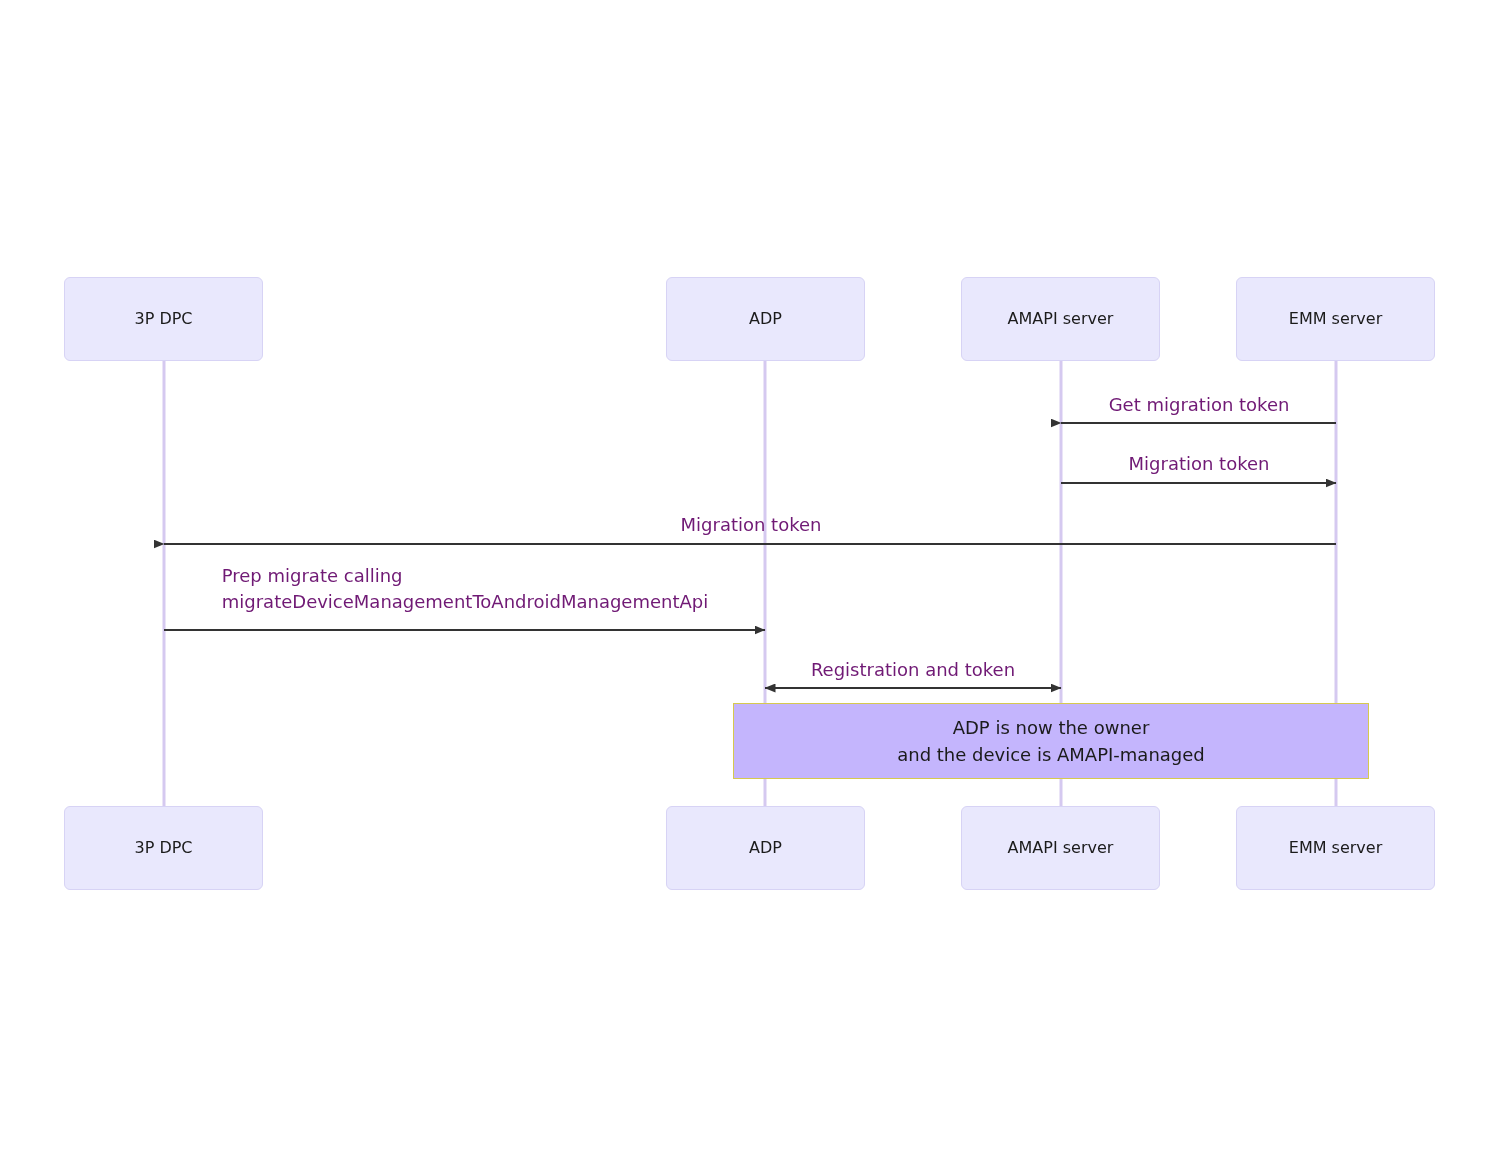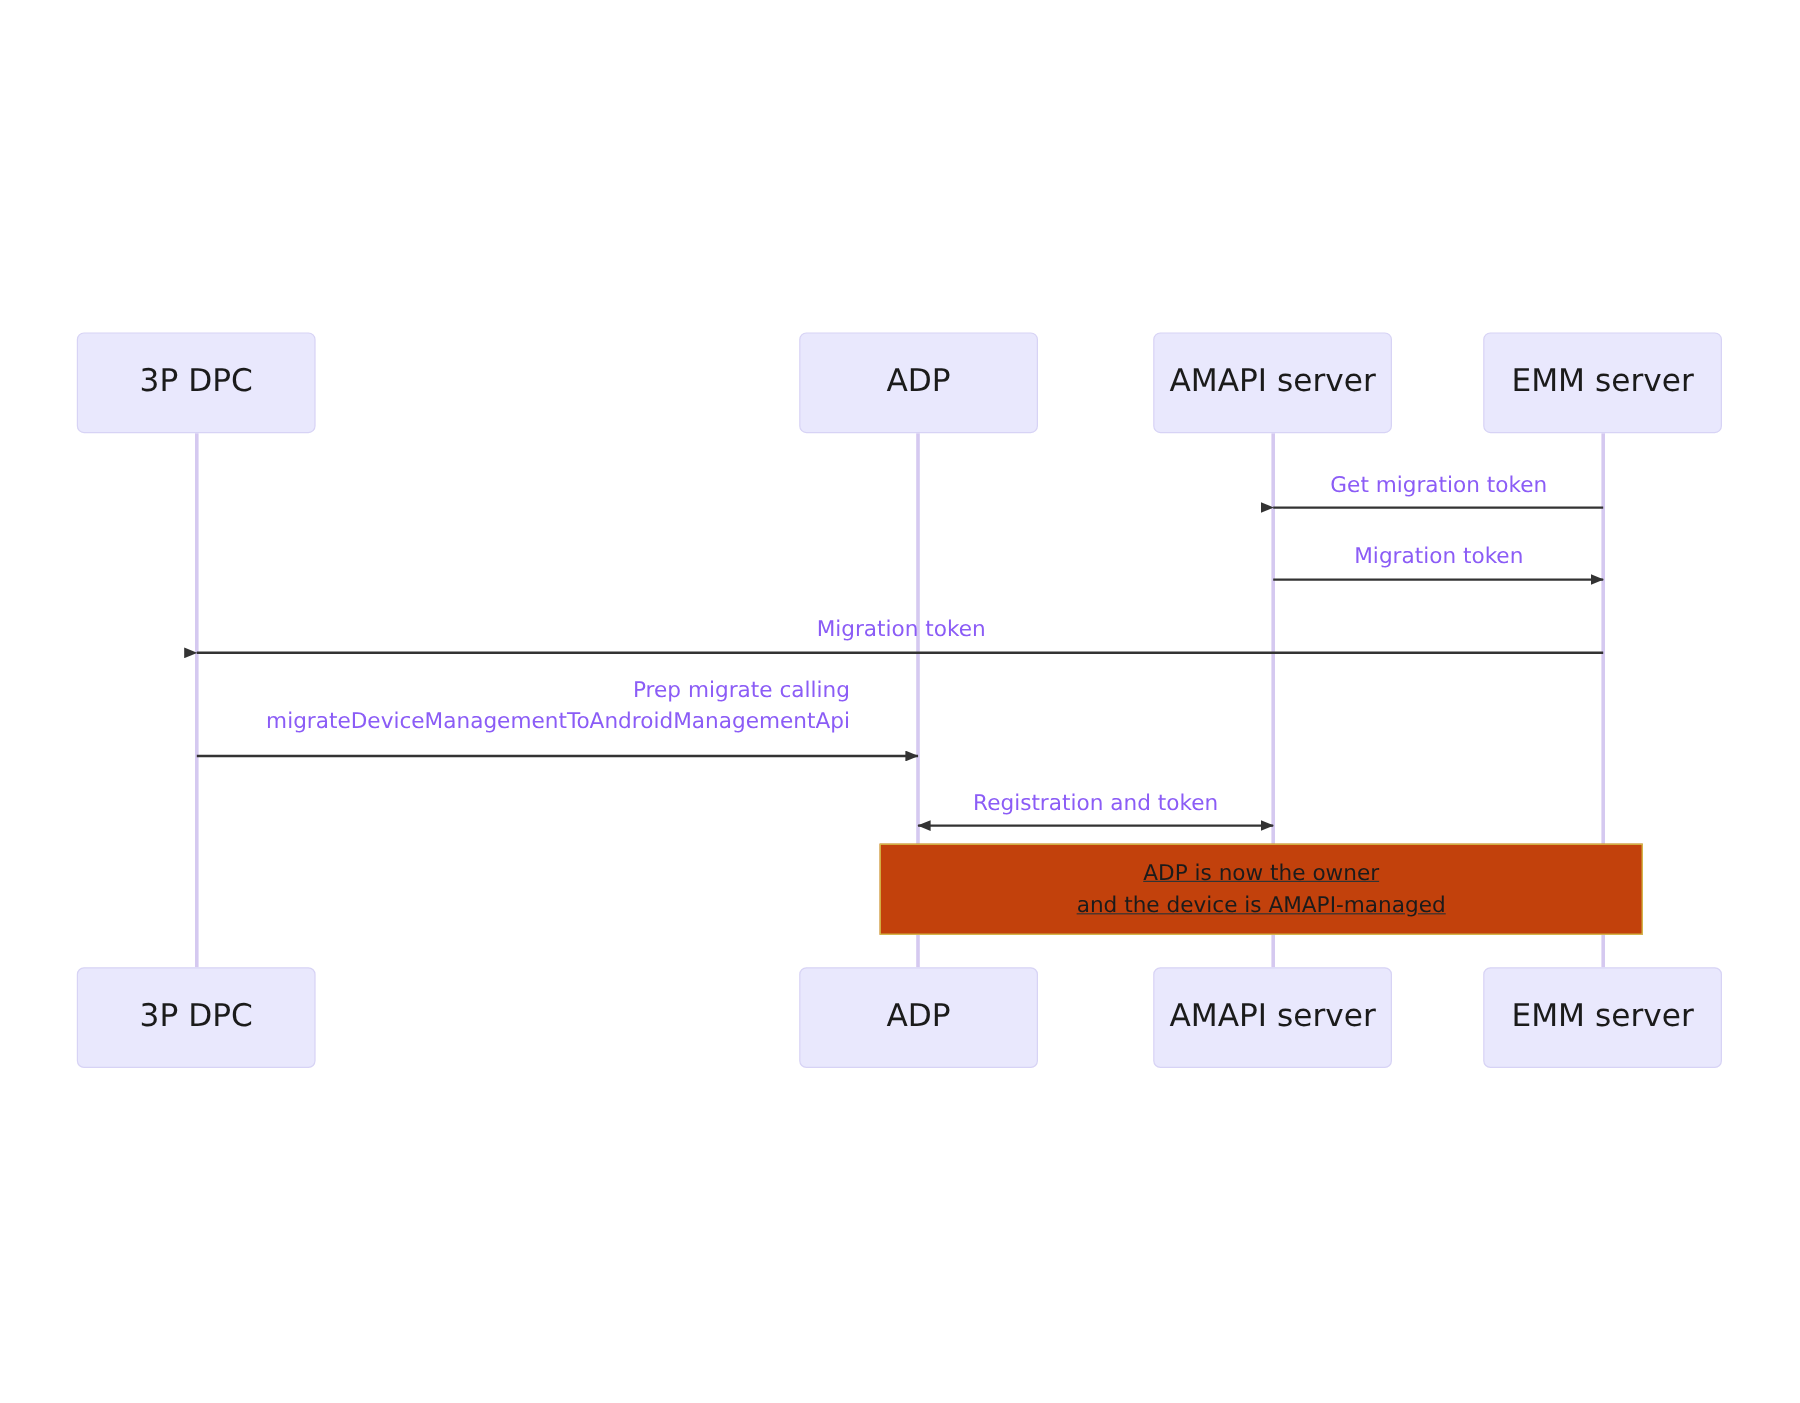--- a/index.html
+++ b/index.html
@@ -31,44 +31,43 @@
     position: absolute;
     background: #e9e8fd;
     border: 1px solid #d7d3f5;
     border-radius: 6px;
     box-sizing: border-box;
     display: flex;
     align-items: center;
     justify-content: center;
   }
   .participant-label {
-    font-size: 26px;
+    font-size: 16px;
     color: #1b1b1b;
     text-align: center;
     line-height: 1.2;
     white-space: nowrap;
   }
   .msg-label {
     position: absolute;
     font-size: 18px;
-    color: #8b5cf6;
-    text-align: right;
+    color: #701a75;
+    text-align: left;
     line-height: 1.42;
     white-space: pre;
     transform: translateX(-50%);
   }
   .note-box {
     position: absolute;
-    background: #c2410c;
+    background: #c4b5fd;
     border: 1px solid #d6c94f;
     box-sizing: border-box;
     display: flex;
     align-items: center;
     justify-content: center;
-    text-decoration: underline;
   }
   .note-text {
     font-size: 18px;
     color: #1b1b1b;
     text-align: center;
     line-height: 1.5;
     white-space: pre-line;
   }
 </style>
 </head>

